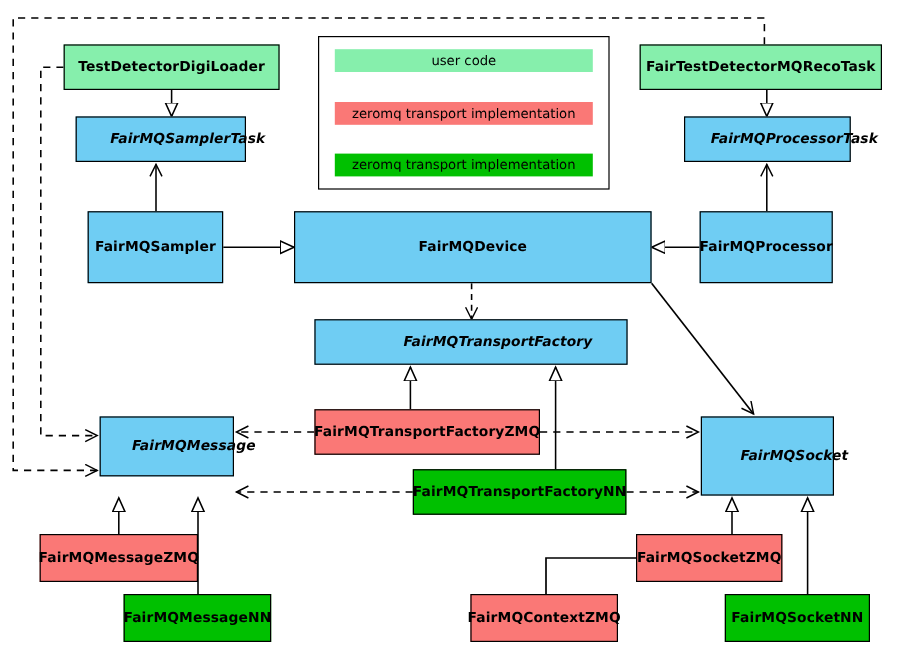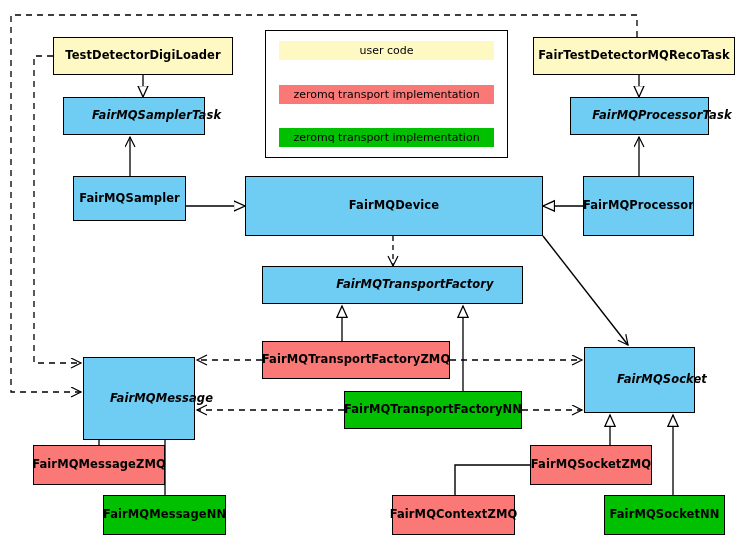--- a/index.html
+++ b/index.html
@@ -5,21 +5,21 @@
   html,body{margin:0;padding:0;background:#ffffff;}
   body{width:748px;height:549px;overflow:hidden;
        font-family:"DejaVu Sans","Liberation Sans",sans-serif;}
   #diagram{position:relative;width:748px;height:549px;}
   svg{position:absolute;left:0;top:0;}
   .node{position:absolute;box-sizing:border-box;border:1.4px solid #000;
         display:flex;align-items:center;justify-content:center;text-align:center;
         font-size:11.5px;font-weight:bold;color:#000;line-height:1.15;
         letter-spacing:.1px;padding:0 3px;}
   .abstract{font-style:italic;padding-left:48px;}
-  .c-user{background:#fef9c3;}
+  .c-user{background:#86efac;}
   .c-frame{background:#6fcdf3;}
   .c-zmq{background:#fa7876;}
   .c-nn{background:#00c000;}
   .legend-box{position:absolute;left:265px;top:30px;width:243px;height:128px;
         background:#fff;border:1.6px solid #000;box-sizing:border-box;
         padding:10px 13px;display:flex;flex-direction:column;
         justify-content:space-between;}
   .legend-row{height:19px;display:flex;align-items:center;justify-content:center;
         font-size:11px;font-weight:normal;color:#000;}
 </style>
@@ -91,29 +91,29 @@
   </svg>
 
   <div class="legend-box">
     <div class="legend-row c-user">user code</div>
     <div class="legend-row c-zmq">zeromq transport implementation</div>
     <div class="legend-row c-nn">zeromq transport implementation</div>
   </div>
 
   <div class="node c-user" style="left:53px;top:37px;width:180px;height:38px;">TestDetectorDigiLoader</div>
   <div class="node c-frame abstract" style="left:63px;top:97px;width:142px;height:38px;">FairMQSamplerTask</div>
-  <div class="node c-frame" style="left:73px;top:176px;width:113px;height:45px;">FairMQSampler</div>
+  <div class="node c-frame" style="left:73px;top:176px;width:113px;height:60px;">FairMQSampler</div>
   <div class="node c-frame" style="left:245px;top:176px;width:298px;height:60px;">FairMQDevice</div>
   <div class="node c-frame" style="left:583px;top:176px;width:111px;height:60px;">FairMQProcessor</div>
   <div class="node c-frame abstract" style="left:570px;top:97px;width:139px;height:38px;">FairMQProcessorTask</div>
   <div class="node c-user" style="left:533px;top:37px;width:202px;height:38px;">FairTestDetectorMQRecoTask</div>
   <div class="node c-frame abstract" style="left:262px;top:266px;width:261px;height:38px;">FairMQTransportFactory</div>
   <div class="node c-zmq" style="left:262px;top:341px;width:188px;height:38px;">FairMQTransportFactoryZMQ</div>
   <div class="node c-nn" style="left:344px;top:391px;width:178px;height:38px;">FairMQTransportFactoryNN</div>
-  <div class="node c-frame abstract" style="left:83px;top:347px;width:112px;height:83px;margin-top:10px;">FairMQMessage</div>
+  <div class="node c-frame abstract" style="left:83px;top:347px;width:112px;height:50px;">FairMQMessage</div>
   <div class="node c-frame abstract" style="left:584px;top:347px;width:111px;height:66px;">FairMQSocket</div>
   <div class="node c-zmq" style="left:33px;top:445px;width:132px;height:40px;">FairMQMessageZMQ</div>
   <div class="node c-nn" style="left:103px;top:495px;width:123px;height:40px;">FairMQMessageNN</div>
   <div class="node c-zmq" style="left:392px;top:495px;width:123px;height:40px;">FairMQContextZMQ</div>
   <div class="node c-zmq" style="left:530px;top:445px;width:122px;height:40px;">FairMQSocketZMQ</div>
   <div class="node c-nn" style="left:604px;top:495px;width:121px;height:40px;">FairMQSocketNN</div>
 
 </div>
 
 </body></html>

